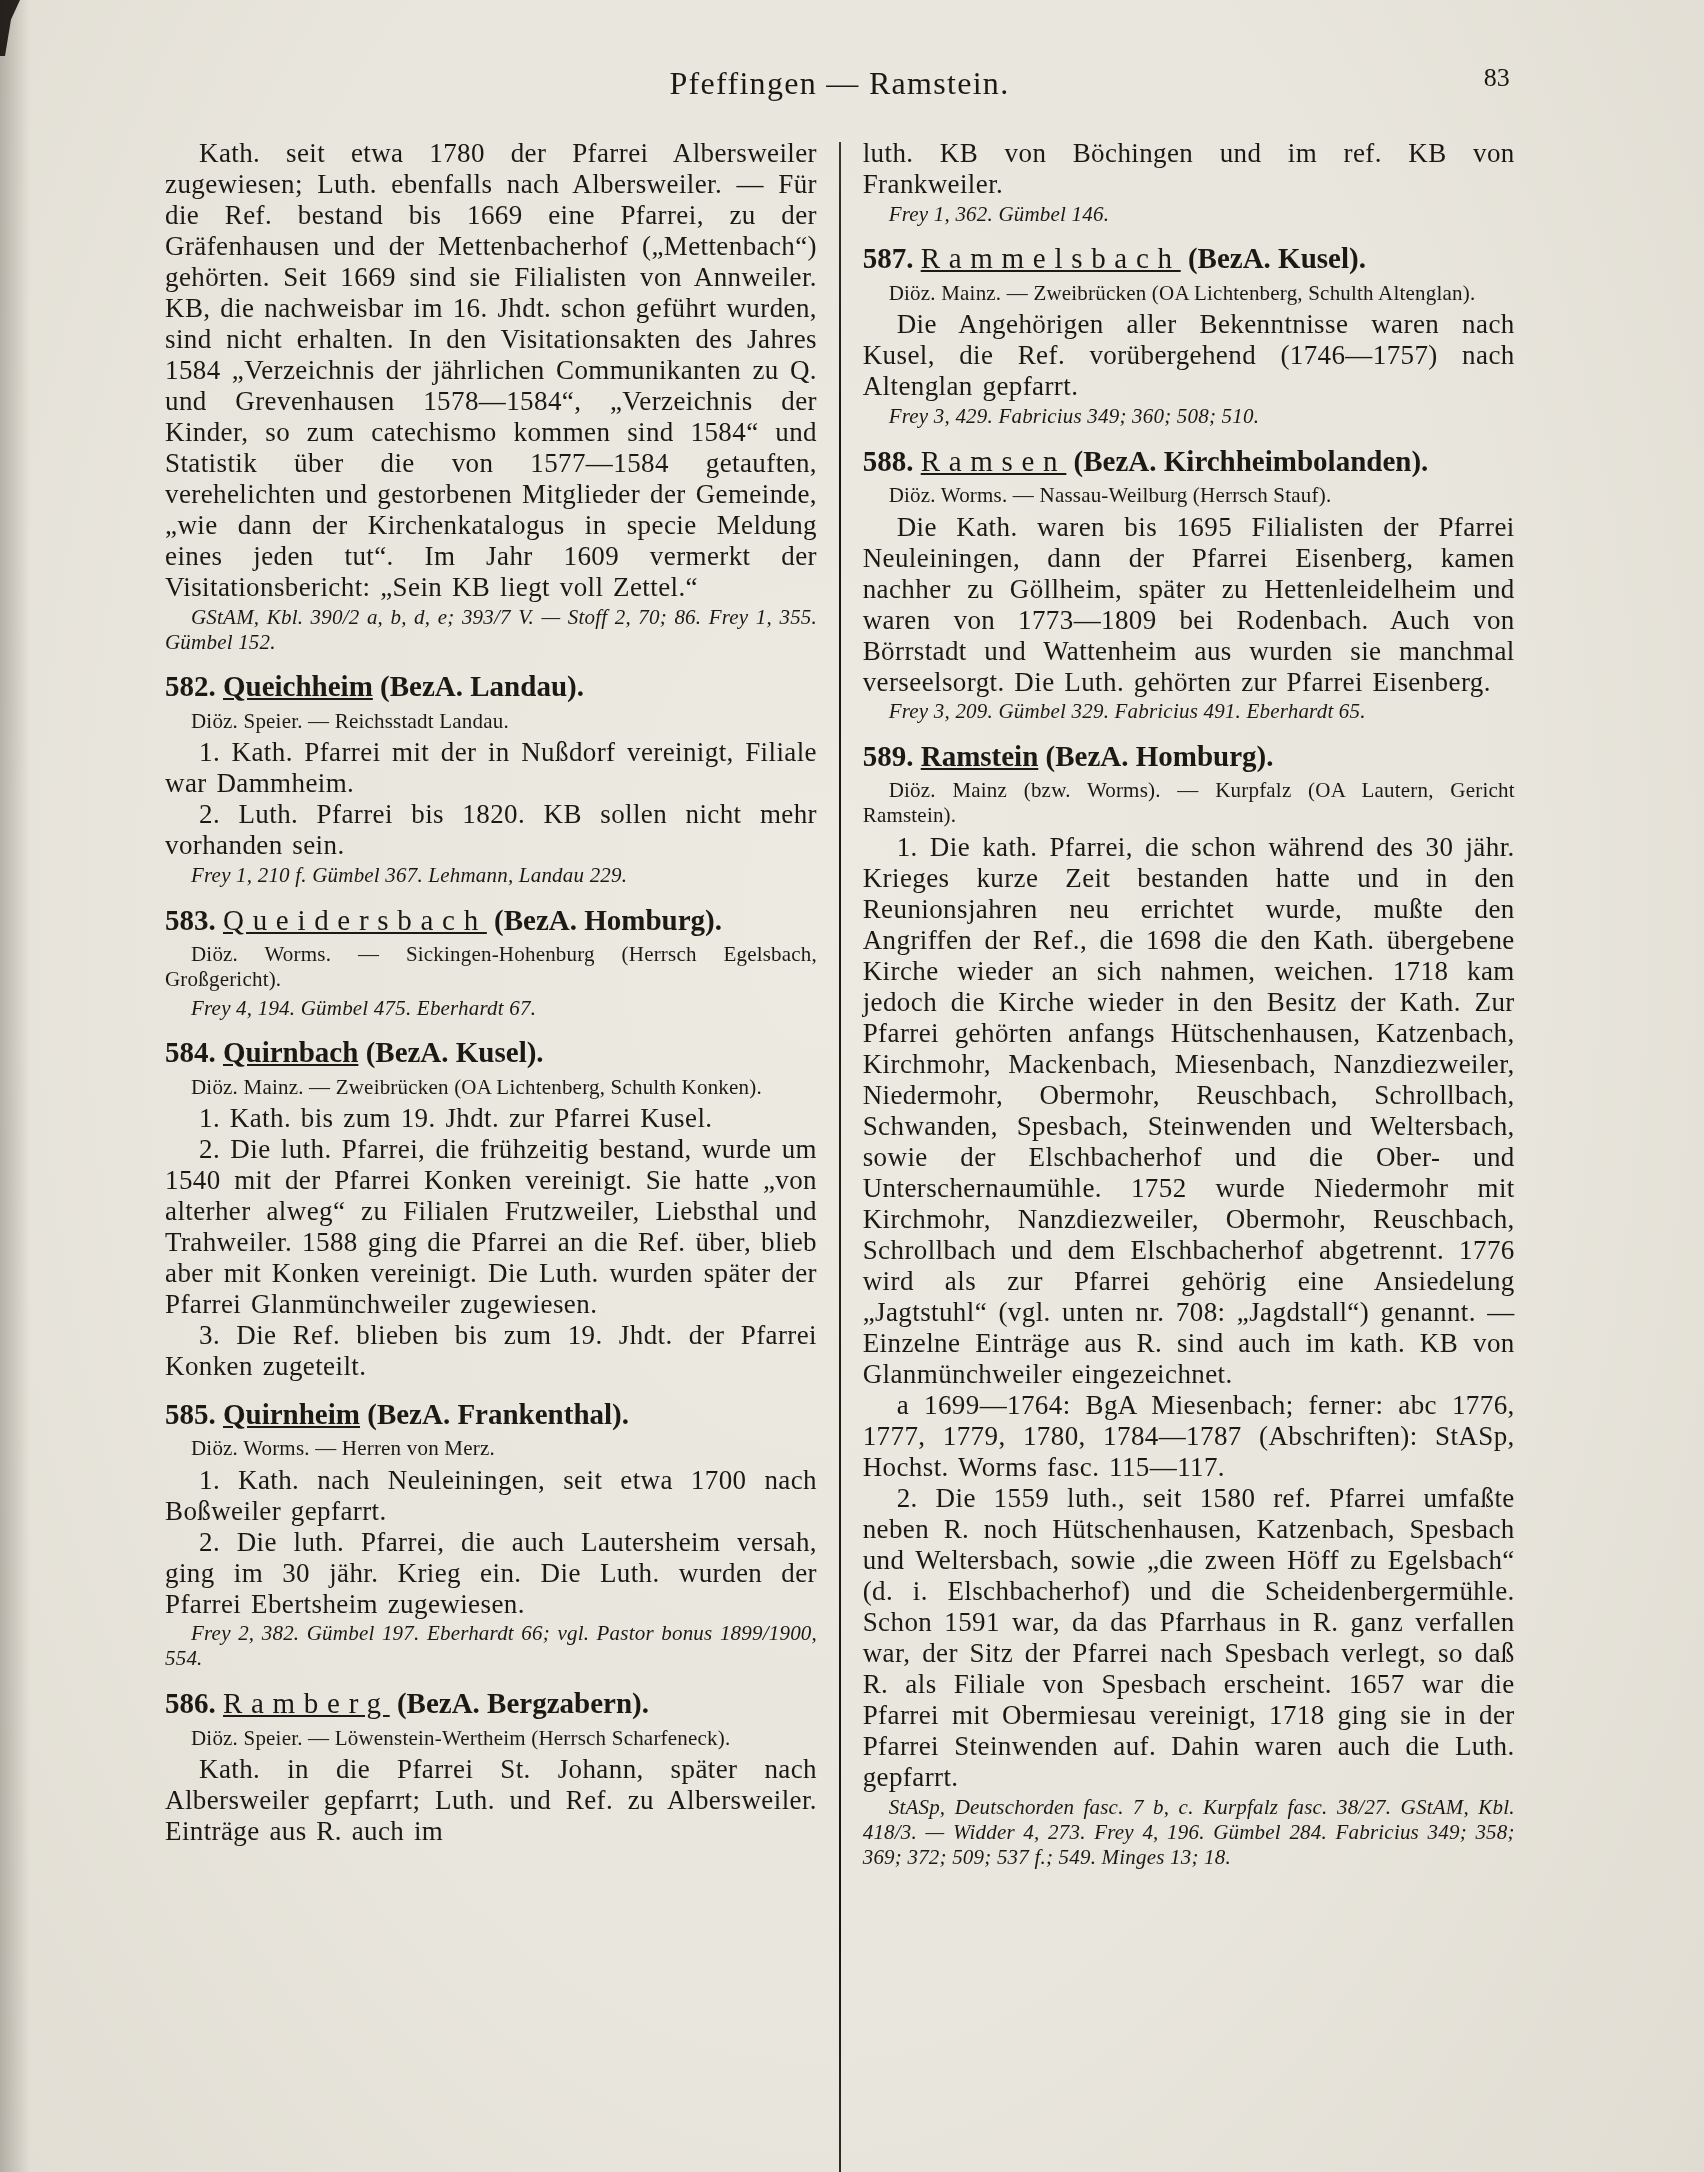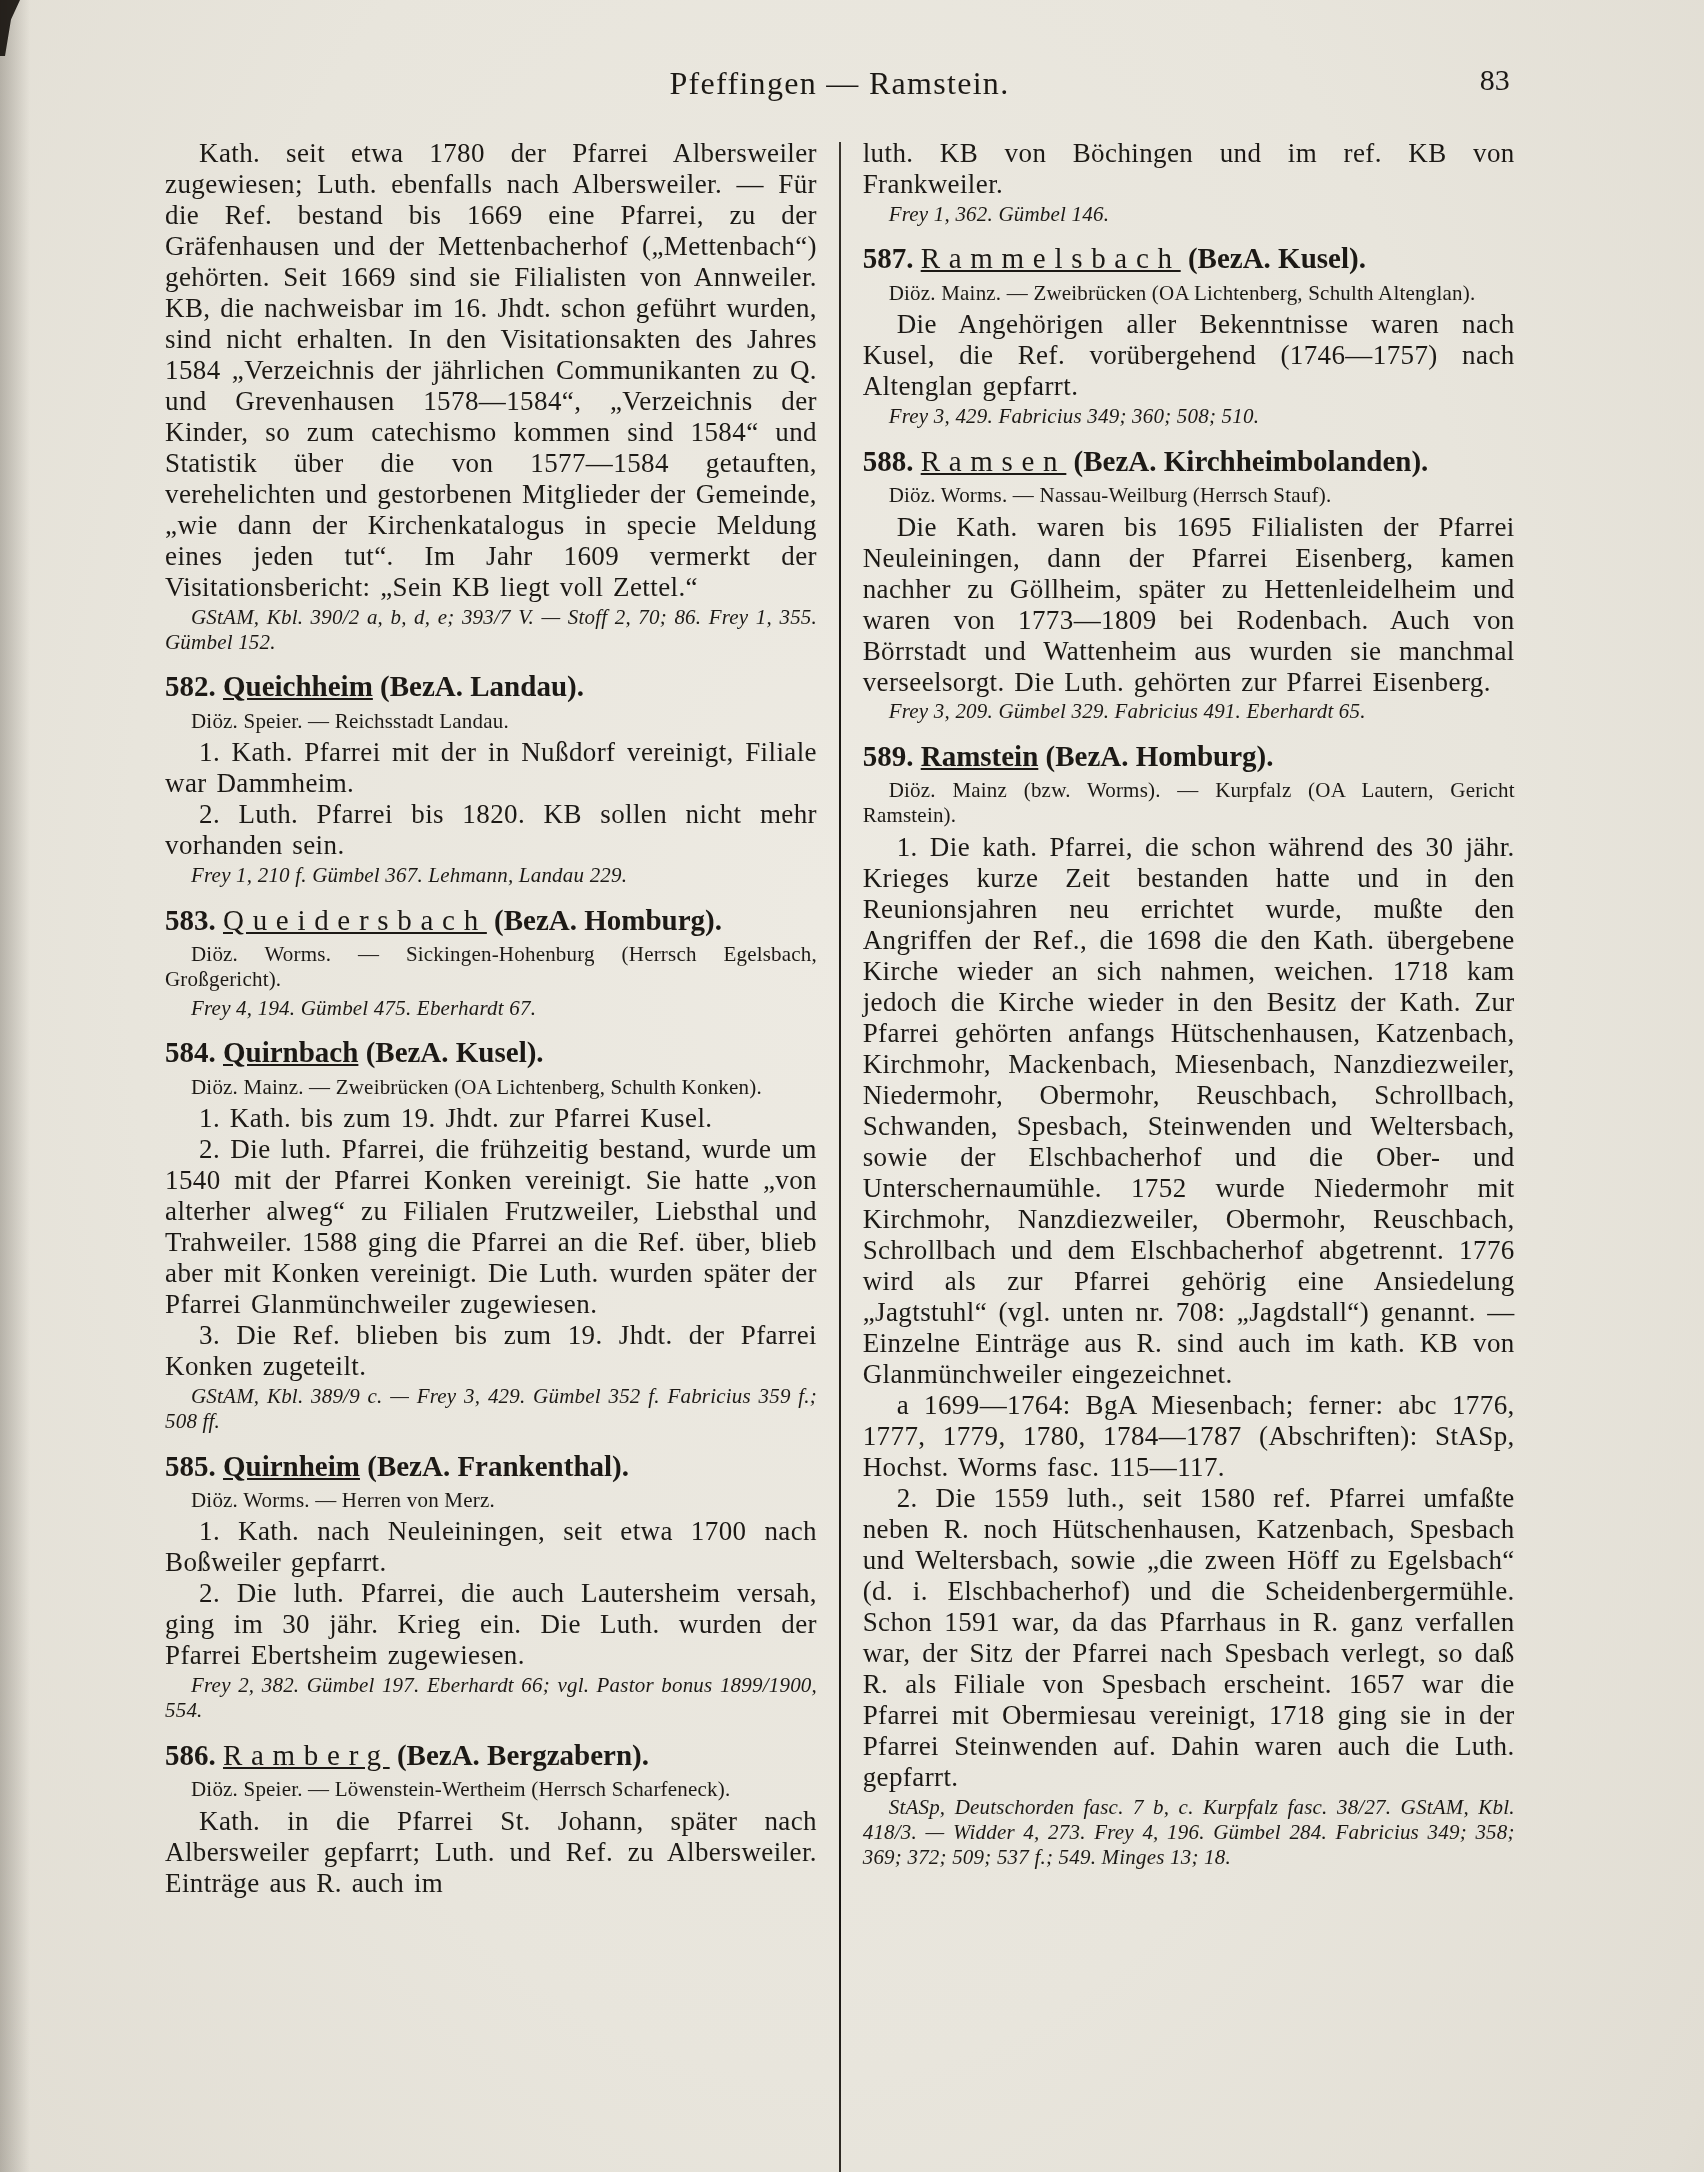--- a/index.html
+++ b/index.html
@@ -33,21 +33,21 @@
     transform: translateX(-50%);
     top: 0;
     font-size: 32px;
     letter-spacing: 1.3px;
     white-space: nowrap;
   }
   .page-number {
     position: absolute;
     right: 4.3px;
     top: -1.7px;
-    font-size: 30px;
+    font-size: 26px;
   }
   .columns {
     display: flex;
     align-items: flex-start;
   }
   .col {
     width: 652px;
     flex: 0 0 652px;
   }
   .divider {
@@ -134,21 +134,20 @@
         <p class="body">2. Luth. Pfarrei bis 1820. KB sollen nicht mehr vorhanden sein.</p>
         <p class="citation">Frey 1, 210 f. Gümbel 367. Lehmann, Landau 229.</p>
         <p class="entry-heading"><span class="entry-number">583.</span> <span class="entry-name spaced">Queidersbach</span> <span class="entry-rest">(BezA. Homburg).</span></p>
         <p class="subheading">Diöz. Worms. — Sickingen-Hohenburg (Herrsch Egelsbach, Großgericht).</p>
         <p class="citation">Frey 4, 194. Gümbel 475. Eberhardt 67.</p>
         <p class="entry-heading"><span class="entry-number">584.</span> <span class="entry-name">Quirnbach</span> <span class="entry-rest">(BezA. Kusel).</span></p>
         <p class="subheading">Diöz. Mainz. — Zweibrücken (OA Lichtenberg, Schulth Konken).</p>
         <p class="body">1. Kath. bis zum 19. Jhdt. zur Pfarrei Kusel.</p>
         <p class="body">2. Die luth. Pfarrei, die frühzeitig bestand, wurde um 1540 mit der Pfarrei Konken vereinigt. Sie hatte „von alterher alweg“ zu Filialen Frutzweiler, Liebsthal und Trahweiler. 1588 ging die Pfarrei an die Ref. über, blieb aber mit Konken vereinigt. Die Luth. wurden später der Pfarrei Glanmünchweiler zugewiesen.</p>
         <p class="body">3. Die Ref. blieben bis zum 19. Jhdt. der Pfarrei Konken zugeteilt.</p>
-        <p class="citation">GStAM, Kbl. 389/9 c. — Frey 3, 429. Gümbel 352 f. Fabricius 359 f.; 508 ff.</p>
         <p class="entry-heading"><span class="entry-number">585.</span> <span class="entry-name">Quirnheim</span> <span class="entry-rest">(BezA. Frankenthal).</span></p>
         <p class="subheading">Diöz. Worms. — Herren von Merz.</p>
         <p class="body">1. Kath. nach Neuleiningen, seit etwa 1700 nach Boßweiler gepfarrt.</p>
         <p class="body">2. Die luth. Pfarrei, die auch Lautersheim versah, ging im 30 jähr. Krieg ein. Die Luth. wurden der Pfarrei Ebertsheim zugewiesen.</p>
         <p class="citation">Frey 2, 382. Gümbel 197. Eberhardt 66; vgl. Pastor bonus 1899/1900, 554.</p>
         <p class="entry-heading"><span class="entry-number">586.</span> <span class="entry-name spaced">Ramberg</span> <span class="entry-rest">(BezA. Bergzabern).</span></p>
         <p class="subheading">Diöz. Speier. — Löwenstein-Wertheim (Herrsch Scharfeneck).</p>
         <p class="body">Kath. in die Pfarrei St. Johann, später nach Albersweiler gepfarrt; Luth. und Ref. zu Albersweiler. Einträge aus R. auch im</p>
       </div>
     <div class="divider"></div>

